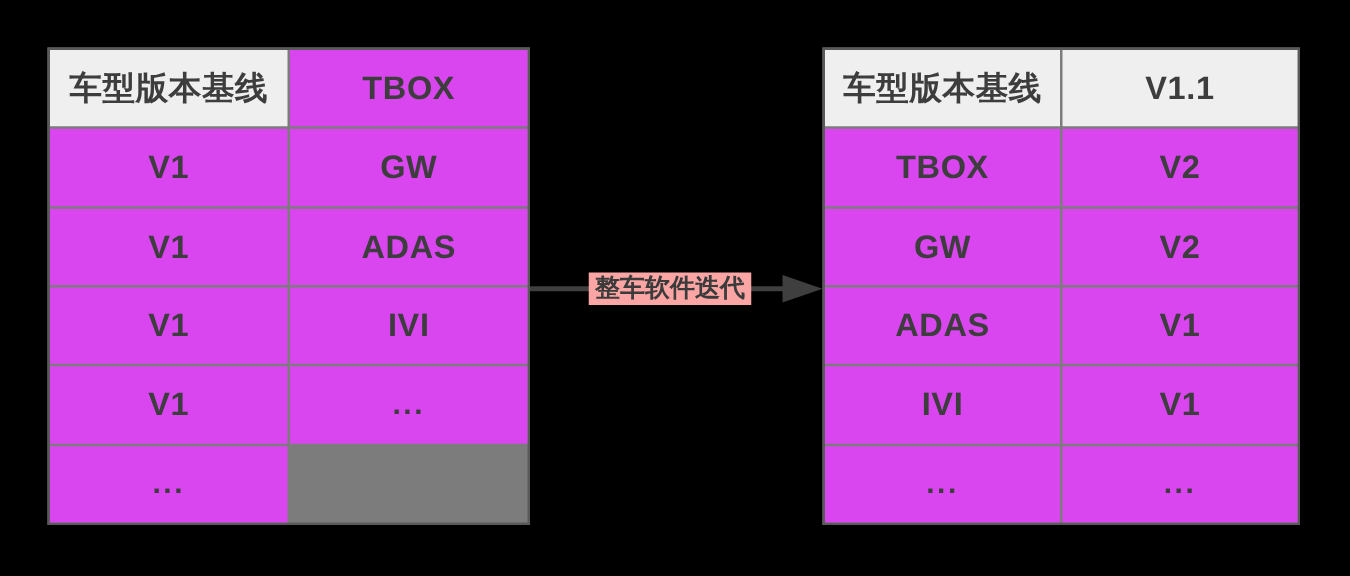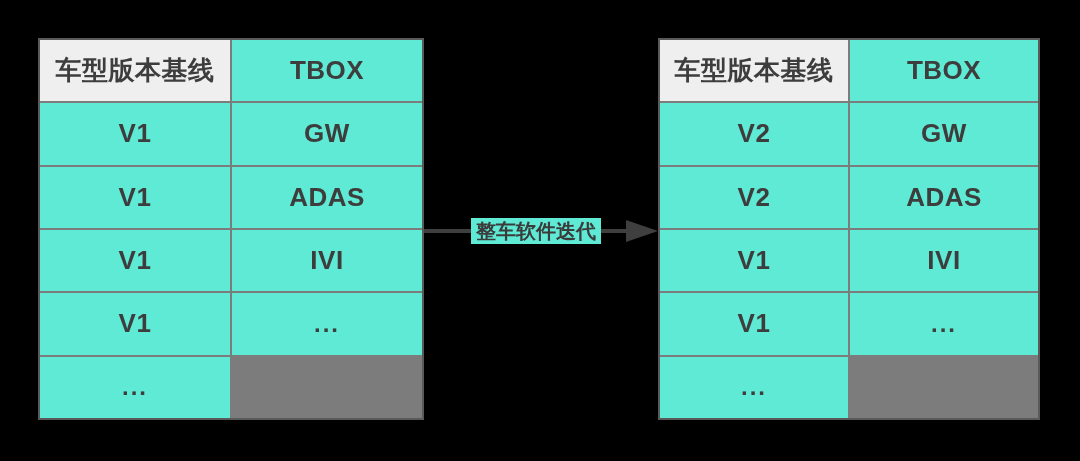--- a/index.html
+++ b/index.html
@@ -27,21 +27,21 @@
     grid-template-columns: 1fr 1fr;
     grid-auto-rows: 1fr;
     gap: 2px;
     background: #7c7c7c;          
     border: 2px solid #5a5a5a;    
     box-sizing: border-box;
   }
   .baseline-table.left  { left: 38px;  width: 386px; }
   .baseline-table.right { left: 658px; width: 382px; }
   .cell {
-    background: #5eead4;
+    background: #d946ef;
     color: #3d3d3d;
     font-size: 26px;
     font-weight: bold;
     display: flex;
     align-items: center;
     justify-content: center;
     letter-spacing: 0.5px;
   }
   .cell.header { background: #efefef; }
   .cell.dots { font-size: 24px; letter-spacing: 2px; }
@@ -62,21 +62,21 @@
     height: 0;
     border-top: 11px solid transparent;
     border-bottom: 11px solid transparent;
     border-left: 32px solid #3f3f3f;
   }
   .arrow-label {
     position: absolute;
     left: 536px;
     top: 231px;
     transform: translate(-50%, -50%);
-    background: #5eead4;
+    background: #fca5a5;
     color: #3b3b3b;
     font-size: 20px;
     font-weight: bold;
     line-height: 26px;
     padding: 0 5px;
     white-space: nowrap;
     z-index: 2;
   }
 </style>
 </head>
@@ -102,20 +102,21 @@
     <div class="cell dots">...</div>
     <div class="cell dots">...</div>
   </div>
 
   <div class="arrow-line"></div>
   <div class="arrow-head"></div>
   <div class="arrow-label">整车软件迭代</div>
 
   <div class="baseline-table right">
     <div class="cell header">车型版本基线</div>
+    <div class="cell header">V1.1</div>
 
     <div class="cell">TBOX</div>
     <div class="cell">V2</div>
 
     <div class="cell">GW</div>
     <div class="cell">V2</div>
 
     <div class="cell">ADAS</div>
     <div class="cell">V1</div>
 

